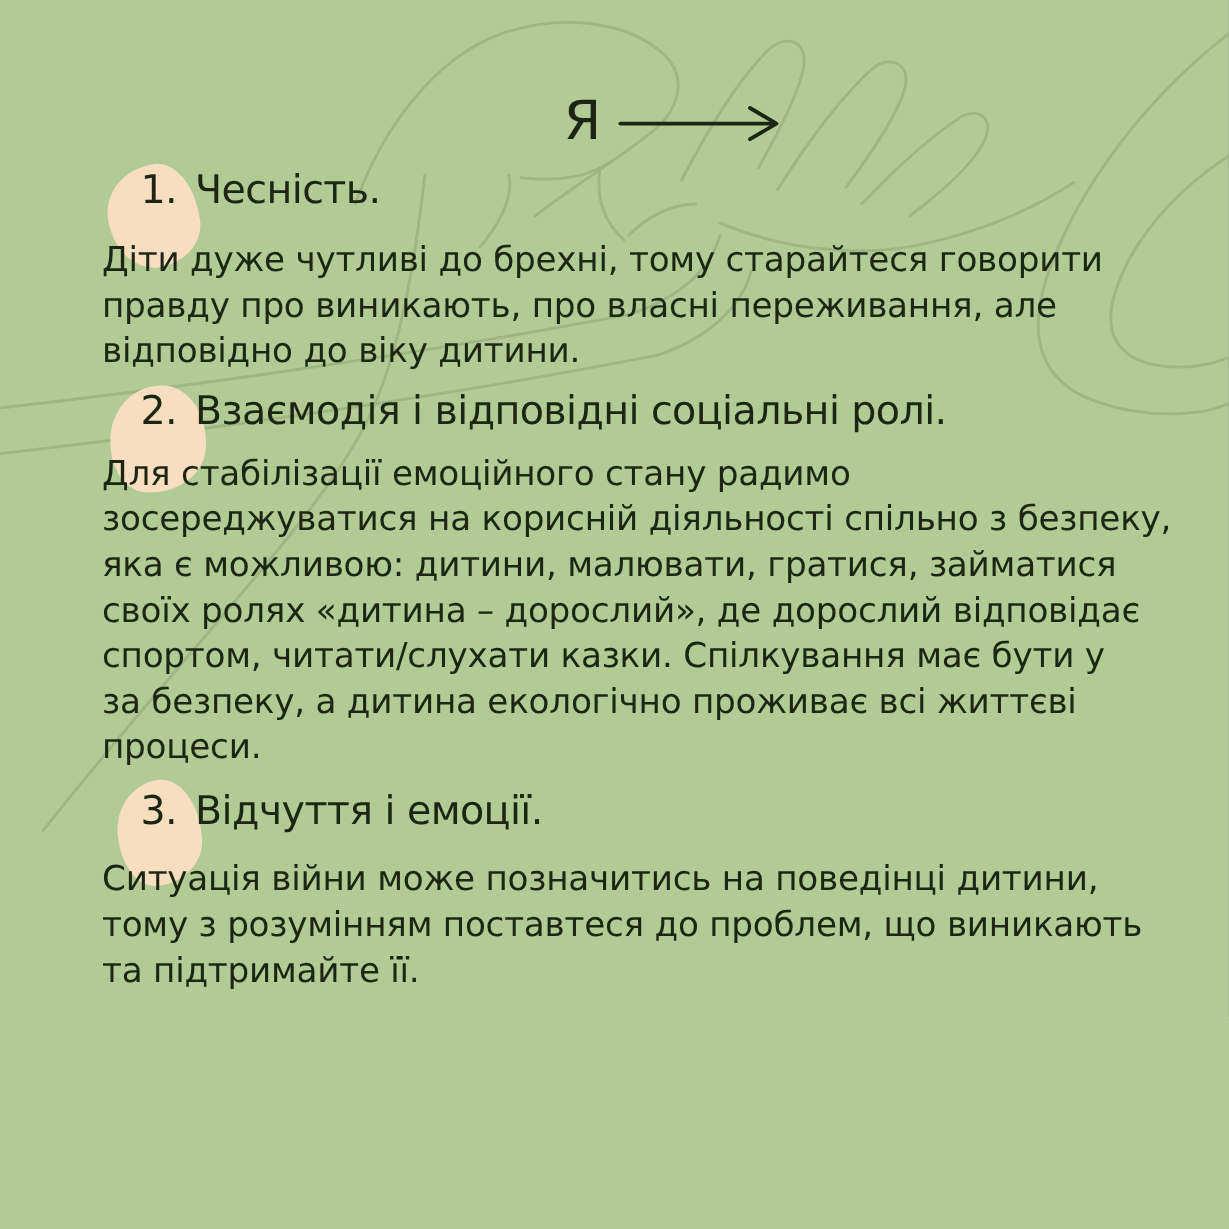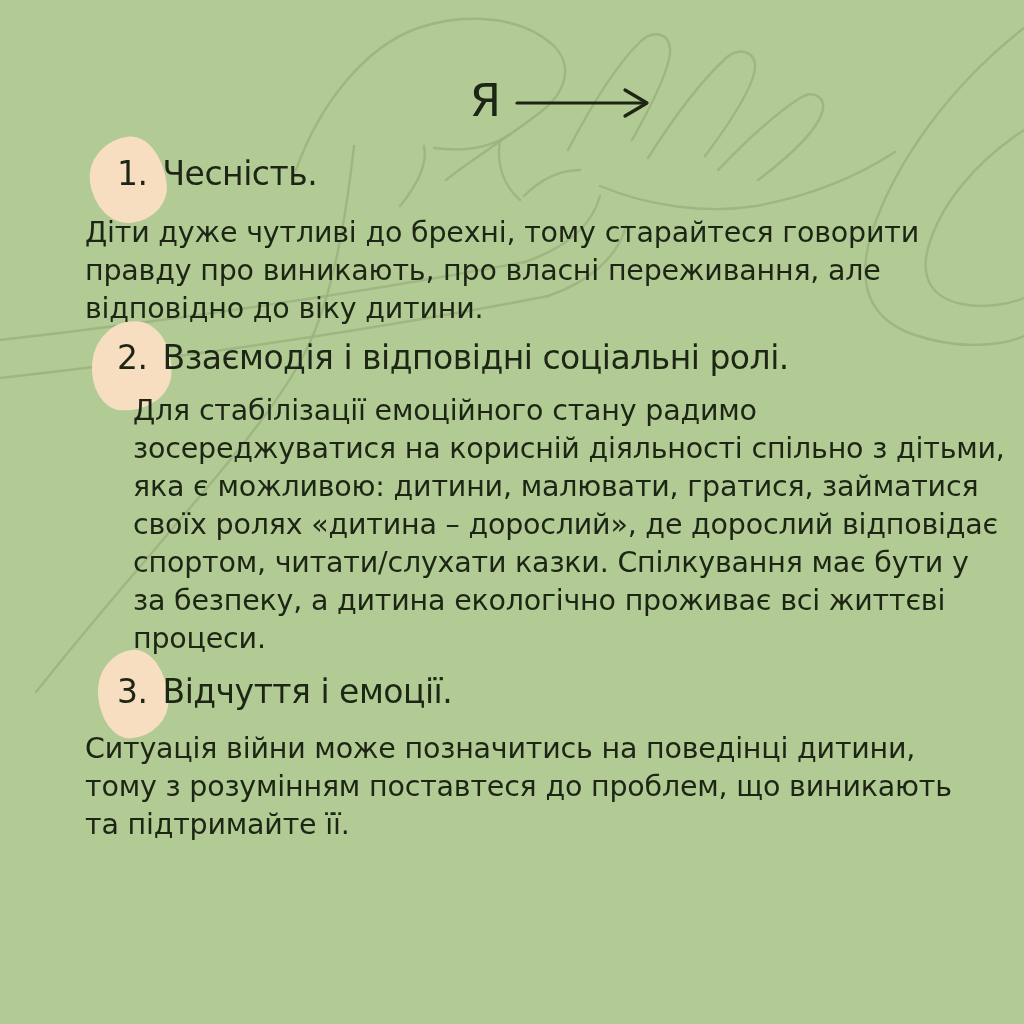--- a/index.html
+++ b/index.html
@@ -70,30 +70,30 @@
   }
   .title .arrow svg{stroke:var(--ink);}
   .h-row{
     margin-left:32px;
     font-size:33px;
     line-height:44px;
     letter-spacing:-0.5px;
     white-space:nowrap;
   }
   .h-row .num{margin-right:15px;}
-  .h1-row{margin-top:24px;}
+  .h1-row{margin-top:8px;}
   .h2-row{margin-top:8px;}
   .h3-row{margin-top:12px;}
   .body{
     font-size:28.5px;
     line-height:38px;
     letter-spacing:-0.2px;
   }
   .b1{margin-top:18px;}
-  .b2{margin-top:12px;margin-left:48px;}
+  .b2{margin-top:12px;}
   .b3{margin-top:16px;}
   .line{white-space:nowrap;}
 </style>
 </head>
 <body>
 
 <div class="page">
 
   <svg class="art" viewBox="0 0 1024 1024" aria-hidden="true">
 
@@ -146,21 +146,21 @@
       <div class="line">Діти дуже чутливі до брехні, тому старайтеся говорити</div>
       <div class="line">правду про виникають, про власні переживання, але</div>
       <div class="line">відповідно до віку дитини.</div>
     </div>
 
     <div class="h-row h2-row">
       <span class="num">2.</span><span>Взаємодія і відповідні соціальні ролі.</span>
     </div>
     <div class="body b2">
       <div class="line">Для стабілізації емоційного стану радимо</div>
-      <div class="line">зосереджуватися на корисній діяльності спільно з дітьми,</div>
+      <div class="line">зосереджуватися на корисній діяльності спільно з безпеку,</div>
       <div class="line">яка є можливою: дитини, малювати, гратися, займатися</div>
       <div class="line">своїх ролях «дитина – дорослий», де дорослий відповідає</div>
       <div class="line">спортом, читати/слухати казки. Спілкування має бути у</div>
       <div class="line">за безпеку, а дитина екологічно проживає всі життєві</div>
       <div class="line">процеси.</div>
     </div>
 
     <div class="h-row h3-row">
       <span class="num">3.</span><span>Відчуття і емоції.</span>
     </div>

